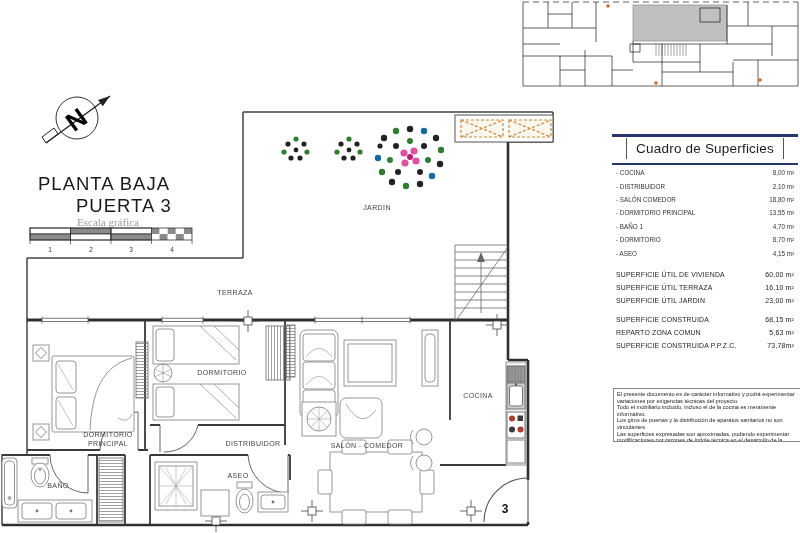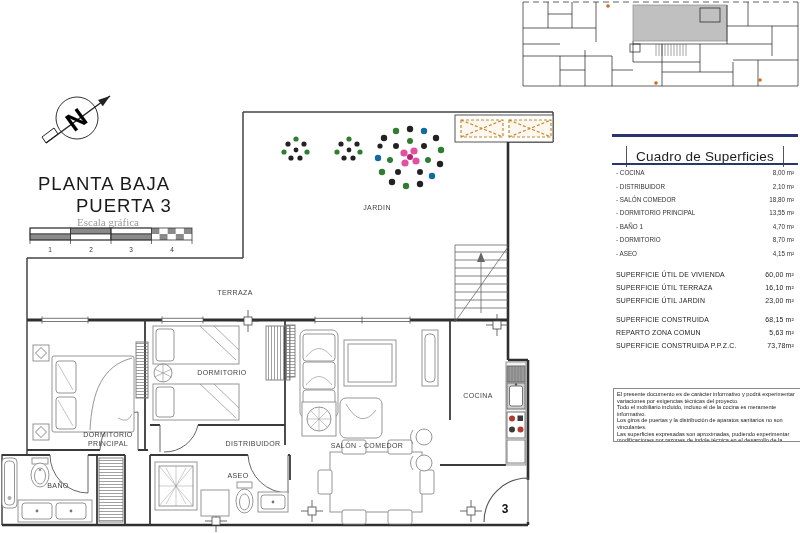--- a/index.html
+++ b/index.html
@@ -5,21 +5,21 @@
   html,body{margin:0;padding:0;background:#e8e8e8;}
   .screen{position:relative;width:800px;height:533px;background:#ffffff;overflow:hidden;
           font-family:"Liberation Sans",sans-serif;}
   .abs{position:absolute;}
   svg text{font-family:"Liberation Sans",sans-serif;}
   
   .panel{position:absolute;left:612px;top:0;width:188px;height:533px;}
   .rule{position:absolute;left:0;width:186px;background:#28356e;}
   .rule1{top:134px;height:3px;}
   .rule2{top:163px;height:2px;}
-  .tbl-title-row{position:absolute;top:138px;left:0;width:186px;display:flex;justify-content:center;margin-top:8px;}
+  .tbl-title-row{position:absolute;top:138px;left:0;width:186px;display:flex;justify-content:center;}
   .tbl-title{font-size:13.5px;color:#1c1c1c;letter-spacing:.2px;padding:3px 9px;
              border-left:1px solid #555;border-right:1px solid #555;}
   .rows{position:absolute;left:4px;width:178px;}
   .rows .r{display:flex;justify-content:space-between;align-items:center;}
   .items{top:166px;}
   .items .r{height:13.4px;font-size:6.3px;color:#333;}
   .sums .r{height:13px;font-size:6.9px;color:#222;letter-spacing:.2px;}
   .sums1{top:268px;}
   .sums2{top:313px;}
   .val{text-align:right;}

